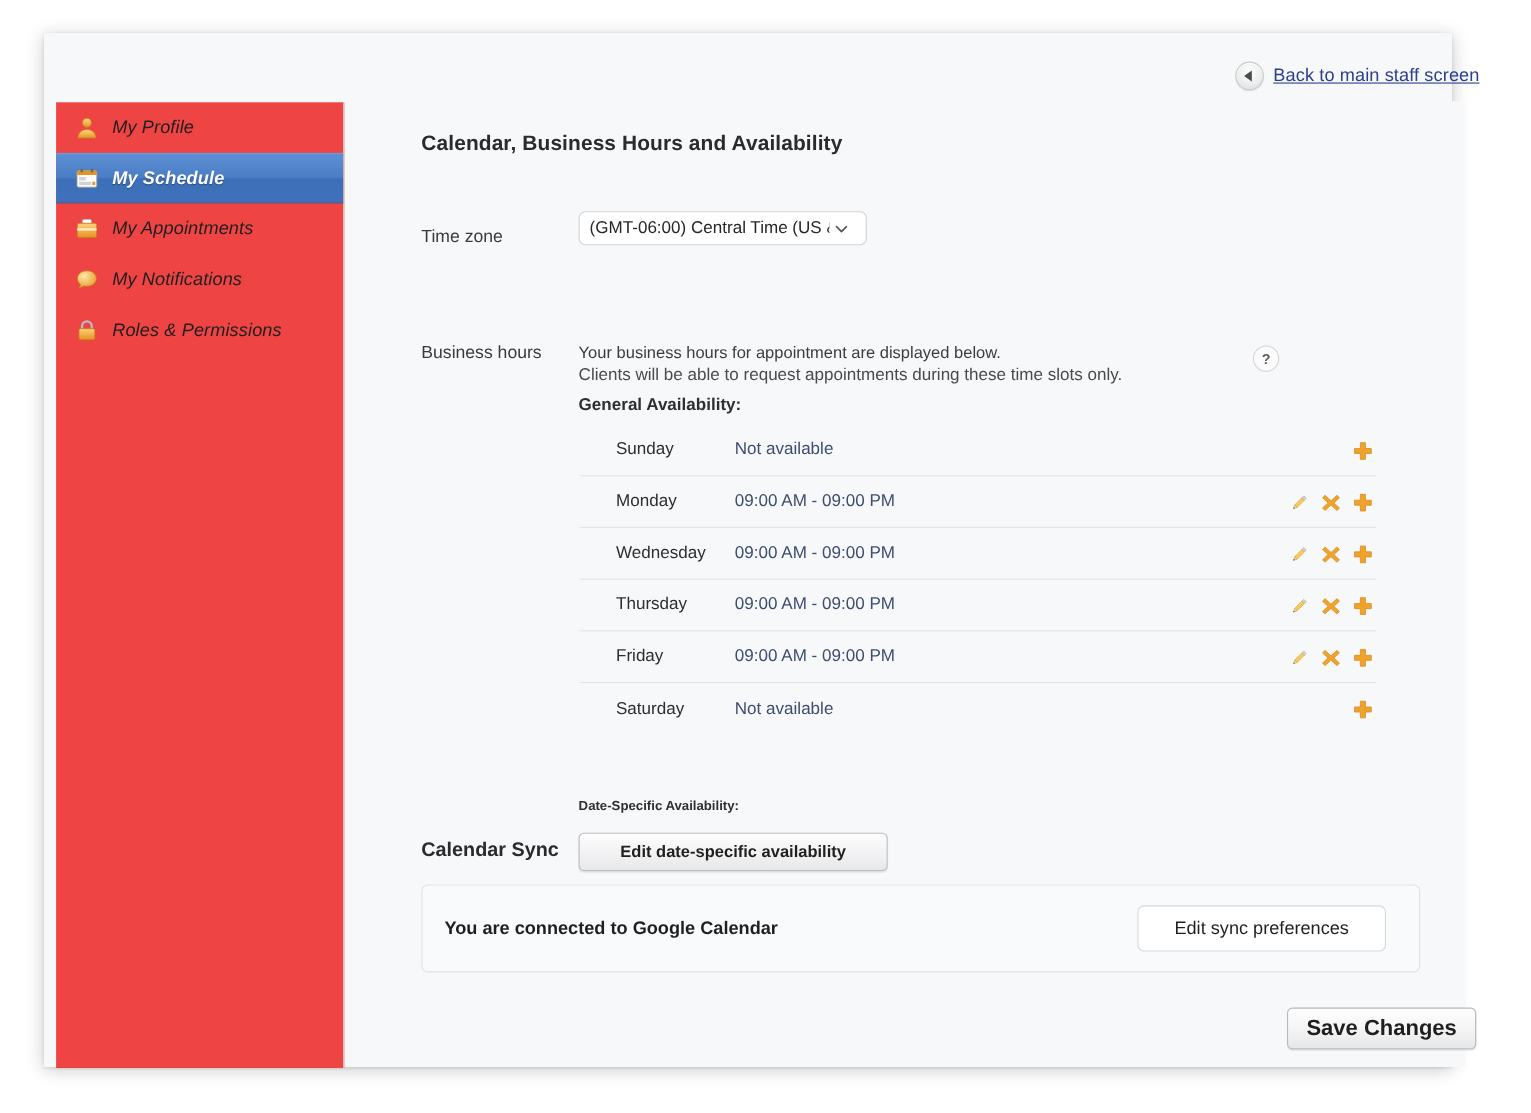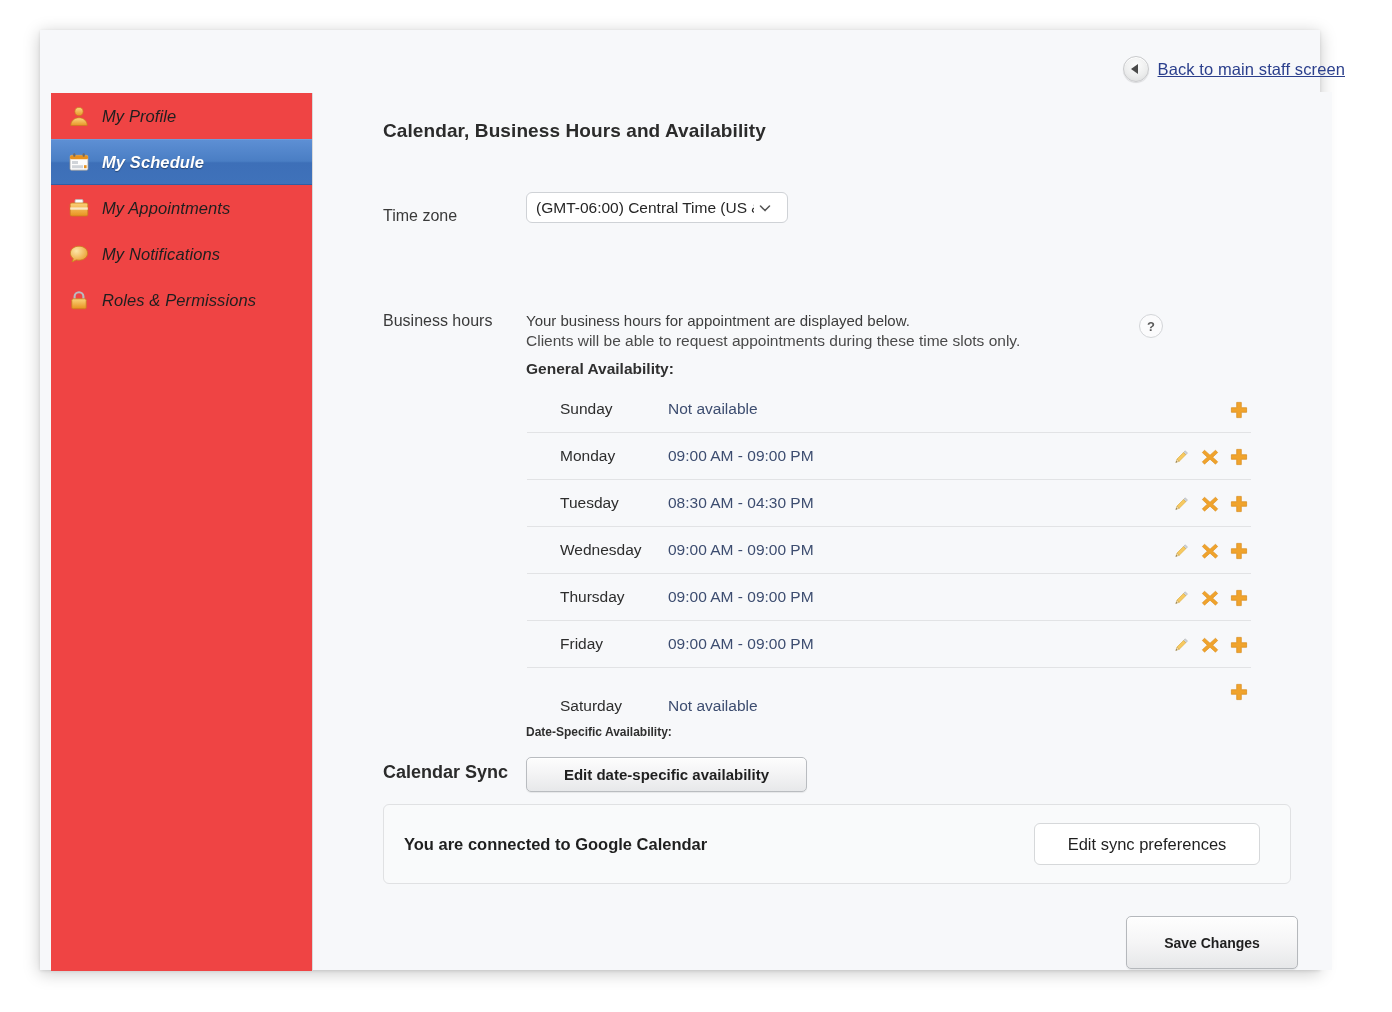--- a/index.html
+++ b/index.html
@@ -226,21 +226,21 @@
     width: 724px;
   }
   .avail-row {
     height: 47px;
     display: flex;
     align-items: center;
     border-bottom: 1px solid #e2e3e5;
     box-sizing: border-box;
     position: relative;
   }
-  .avail-row.last { border-bottom: none; align-items: flex-end; }
+  .avail-row.last { border-bottom: none; }
   .day-name {
     width: 115px;
     font-size: 15.5px;
     color: #2d2d2d;
     padding-left: 7px;
     box-sizing: border-box;
     margin-left: 26px;
   }
   .day-hours {
     font-size: 15.5px;
@@ -334,29 +334,29 @@
     align-items: center;
     justify-content: center;
     box-sizing: border-box;
     cursor: pointer;
     text-align: center;
   }
 
   
   #save-btn {
     position: absolute;
-    left: 812px;
+    left: 856px;
     top: 824px;
     width: 172px;
-    height: 53px;
+    height: 38px;
     border: 1px solid #b5b8bc;
     border-radius: 5px;
     background: linear-gradient(to bottom, #fefefe 0%, #f5f5f6 50%, #e6e7e9 100%);
     box-shadow: 0 1px 1px rgba(0,0,0,0.08), inset 0 1px 0 #fff;
-    font-size: 14px;
+    font-size: 20px;
     font-weight: bold;
     color: #1f1f1f;
     display: flex;
     align-items: center;
     justify-content: center;
     box-sizing: border-box;
     cursor: pointer;
   }
 </style>
 </head>
@@ -513,23 +513,24 @@
                 </svg>
             </span>
             <span class="act">
               <svg viewBox="0 0 20 20" width="20" height="20">
                   <path d="M7.7 2.4h4.6v5.3h5.3v4.6h-5.3v5.3H7.7v-5.3H2.4V7.7h5.3z" fill="#f0a32c" stroke="#d98a18" stroke-width="0.7" stroke-linejoin="round"></path>
                 </svg>
             </span>
           </span>
         </div>
 
+
         <div class="avail-row">
-          <span class="day-name">Tuesday</span>
-          <span class="day-hours">08:30 AM - 04:30 PM</span>
+          <span class="day-name">Wednesday</span>
+          <span class="day-hours">09:00 AM - 09:00 PM</span>
           <span class="row-actions">
             <span class="act">
               <svg viewBox="0 0 20 20" width="20" height="20">
                   <g transform="rotate(45 10 10)">
                     <rect x="8.6" y="2.6" width="3.2" height="2.6" fill="#d0d2d4" stroke="#a9abad" stroke-width="0.5"></rect>
                     <rect x="8.6" y="5.1" width="3.2" height="9.2" fill="#f7c960" stroke="#d9a32a" stroke-width="0.5"></rect>
                     <path d="M8.6 14.3h3.2L10.2 17.6z" fill="#f2d9a5" stroke="#c8a24a" stroke-width="0.5"></path>
                     <path d="M9.6 16.3h1.2l-.6 1.3z" fill="#3a3a3a"></path>
                   </g>
                 </svg>
@@ -541,21 +542,21 @@
             </span>
             <span class="act">
               <svg viewBox="0 0 20 20" width="20" height="20">
                   <path d="M7.7 2.4h4.6v5.3h5.3v4.6h-5.3v5.3H7.7v-5.3H2.4V7.7h5.3z" fill="#f0a32c" stroke="#d98a18" stroke-width="0.7" stroke-linejoin="round"></path>
                 </svg>
             </span>
           </span>
         </div>
 
         <div class="avail-row">
-          <span class="day-name">Wednesday</span>
+          <span class="day-name">Thursday</span>
           <span class="day-hours">09:00 AM - 09:00 PM</span>
           <span class="row-actions">
             <span class="act">
               <svg viewBox="0 0 20 20" width="20" height="20">
                   <g transform="rotate(45 10 10)">
                     <rect x="8.6" y="2.6" width="3.2" height="2.6" fill="#d0d2d4" stroke="#a9abad" stroke-width="0.5"></rect>
                     <rect x="8.6" y="5.1" width="3.2" height="9.2" fill="#f7c960" stroke="#d9a32a" stroke-width="0.5"></rect>
                     <path d="M8.6 14.3h3.2L10.2 17.6z" fill="#f2d9a5" stroke="#c8a24a" stroke-width="0.5"></path>
                     <path d="M9.6 16.3h1.2l-.6 1.3z" fill="#3a3a3a"></path>
                   </g>
@@ -568,21 +569,21 @@
             </span>
             <span class="act">
               <svg viewBox="0 0 20 20" width="20" height="20">
                   <path d="M7.7 2.4h4.6v5.3h5.3v4.6h-5.3v5.3H7.7v-5.3H2.4V7.7h5.3z" fill="#f0a32c" stroke="#d98a18" stroke-width="0.7" stroke-linejoin="round"></path>
                 </svg>
             </span>
           </span>
         </div>
 
         <div class="avail-row">
-          <span class="day-name">Thursday</span>
+          <span class="day-name">Friday</span>
           <span class="day-hours">09:00 AM - 09:00 PM</span>
           <span class="row-actions">
             <span class="act">
               <svg viewBox="0 0 20 20" width="20" height="20">
                   <g transform="rotate(45 10 10)">
                     <rect x="8.6" y="2.6" width="3.2" height="2.6" fill="#d0d2d4" stroke="#a9abad" stroke-width="0.5"></rect>
                     <rect x="8.6" y="5.1" width="3.2" height="9.2" fill="#f7c960" stroke="#d9a32a" stroke-width="0.5"></rect>
                     <path d="M8.6 14.3h3.2L10.2 17.6z" fill="#f2d9a5" stroke="#c8a24a" stroke-width="0.5"></path>
                     <path d="M9.6 16.3h1.2l-.6 1.3z" fill="#3a3a3a"></path>
                   </g>
@@ -594,47 +595,20 @@
                 </svg>
             </span>
             <span class="act">
               <svg viewBox="0 0 20 20" width="20" height="20">
                   <path d="M7.7 2.4h4.6v5.3h5.3v4.6h-5.3v5.3H7.7v-5.3H2.4V7.7h5.3z" fill="#f0a32c" stroke="#d98a18" stroke-width="0.7" stroke-linejoin="round"></path>
                 </svg>
             </span>
           </span>
         </div>
 
-        <div class="avail-row">
-          <span class="day-name">Friday</span>
-          <span class="day-hours">09:00 AM - 09:00 PM</span>
-          <span class="row-actions">
-            <span class="act">
-              <svg viewBox="0 0 20 20" width="20" height="20">
-                  <g transform="rotate(45 10 10)">
-                    <rect x="8.6" y="2.6" width="3.2" height="2.6" fill="#d0d2d4" stroke="#a9abad" stroke-width="0.5"></rect>
-                    <rect x="8.6" y="5.1" width="3.2" height="9.2" fill="#f7c960" stroke="#d9a32a" stroke-width="0.5"></rect>
-                    <path d="M8.6 14.3h3.2L10.2 17.6z" fill="#f2d9a5" stroke="#c8a24a" stroke-width="0.5"></path>
-                    <path d="M9.6 16.3h1.2l-.6 1.3z" fill="#3a3a3a"></path>
-                  </g>
-                </svg>
-            </span>
-            <span class="act">
-              <svg viewBox="0 0 20 20" width="20" height="20">
-                  <path d="M4.5 3.2 10 8.2l5.5-5 2.2 2.4-5 4.6 5 4.6-2.2 2.4-5.5-5-5.5 5-2.2-2.4 5-4.6-5-4.6z" fill="#f0a32c" stroke="#d98a18" stroke-width="0.6" stroke-linejoin="round"></path>
-                </svg>
-            </span>
-            <span class="act">
-              <svg viewBox="0 0 20 20" width="20" height="20">
-                  <path d="M7.7 2.4h4.6v5.3h5.3v4.6h-5.3v5.3H7.7v-5.3H2.4V7.7h5.3z" fill="#f0a32c" stroke="#d98a18" stroke-width="0.7" stroke-linejoin="round"></path>
-                </svg>
-            </span>
-          </span>
-        </div>
-
         <div class="avail-row last">
           <span class="day-name">Saturday</span>
           <span class="day-hours">Not available</span>
           <span class="row-actions">
             <span class="act">
               <svg viewBox="0 0 20 20" width="20" height="20">
                   <path d="M7.7 2.4h4.6v5.3h5.3v4.6h-5.3v5.3H7.7v-5.3H2.4V7.7h5.3z" fill="#f0a32c" stroke="#d98a18" stroke-width="0.7" stroke-linejoin="round"></path>
                 </svg>
             </span>
           </span>

